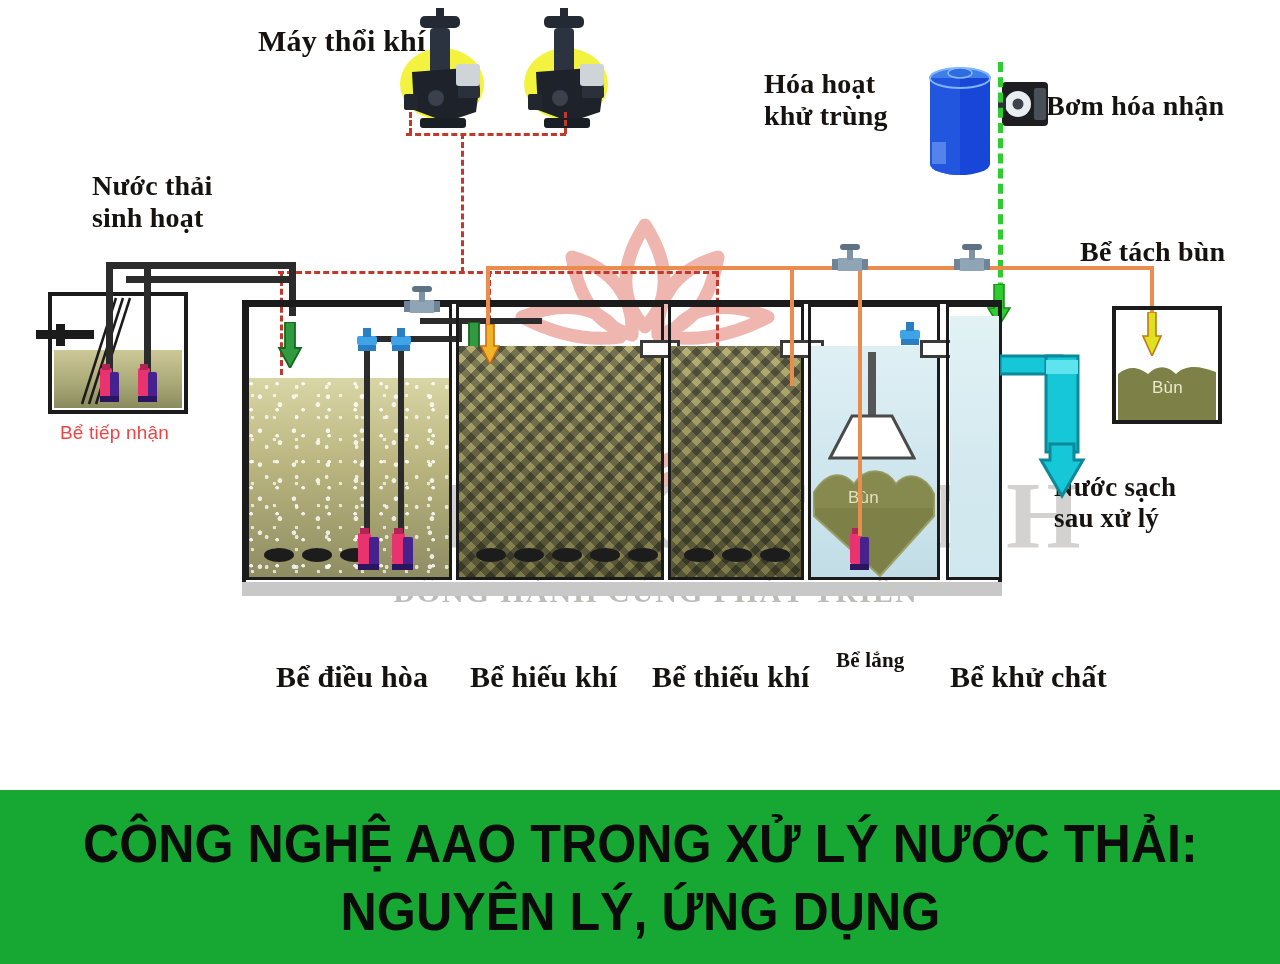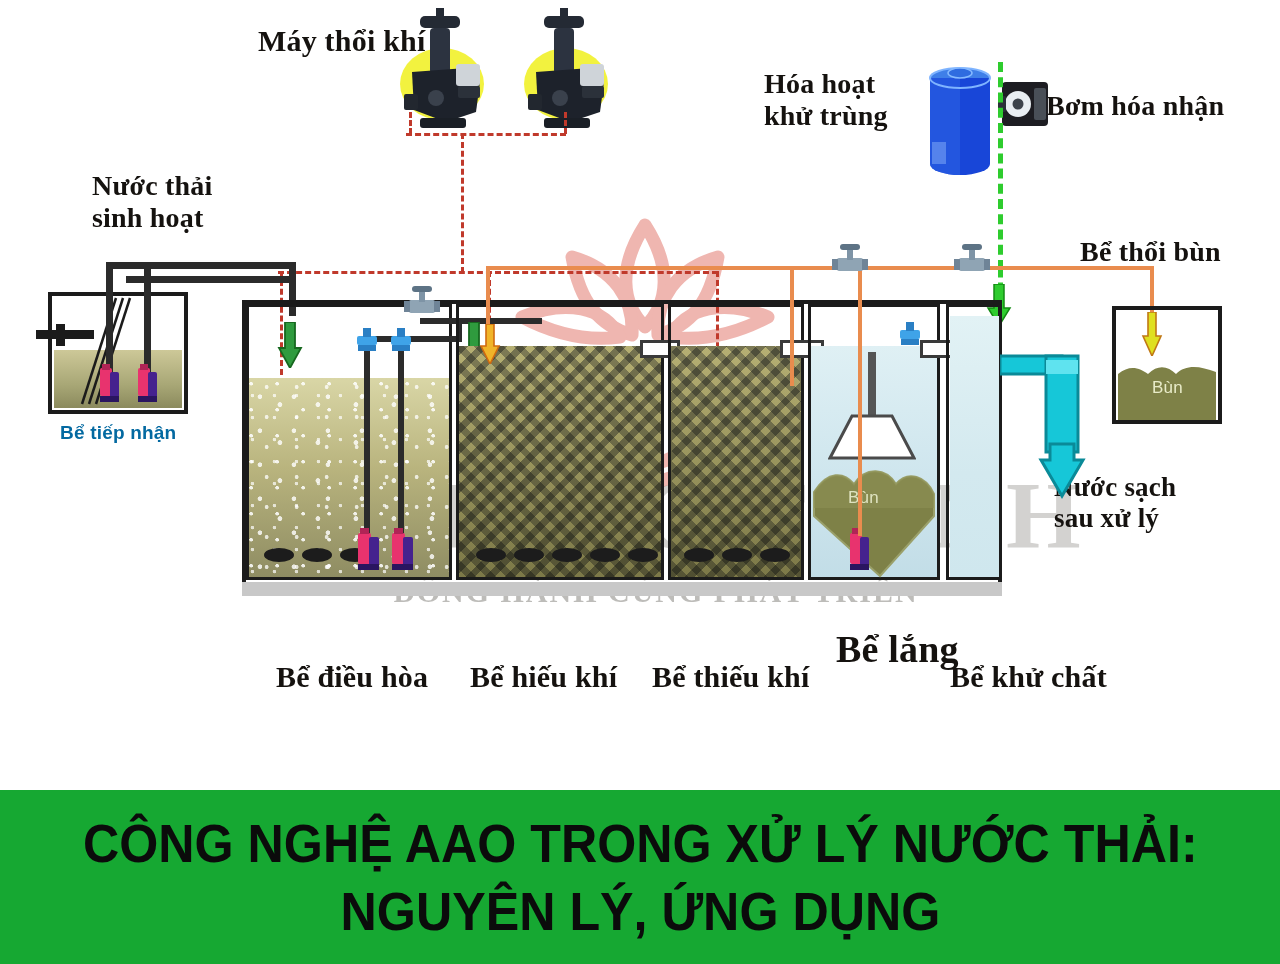--- a/index.html
+++ b/index.html
@@ -76,21 +76,21 @@
   <div class="lbl" style="left:258px;top:24px;font-size:30px;">Máy thổi khí</div>
 
   <div class="lbl" style="left:764px;top:68px;font-size:28px;">Hóa hoạt
 khử trùng</div>
 
   <div class="lbl" style="left:1046px;top:90px;font-size:28px;">Bơm hóa nhận</div>
 
   <div class="lbl" style="left:92px;top:170px;font-size:28px;">Nước thải
 sinh hoạt</div>
 
-  <div class="lbl" style="left:1080px;top:236px;font-size:28px;">Bể thổi bùn</div>
+  <div class="lbl" style="left:1080px;top:236px;font-size:28px;">Bể tách bùn</div>
 
   <div class="lbl" style="left:1054px;top:472px;font-size:27px;">Nước sạch
 sau xử lý</div>
 
   <svg class="pump" style="left:396px;top:6px;width:92px;height:130px;" viewBox="0 0 92 130">
     <ellipse cx="46" cy="78" rx="42" ry="36" fill="#f1f12a" opacity=".9"></ellipse>
     <rect x="34" y="22" width="20" height="46" rx="4" fill="#2c3340"></rect>
     <rect x="24" y="10" width="40" height="12" rx="5" fill="#242a34"></rect>
     <rect x="40" y="2" width="8" height="10" fill="#242a34"></rect>
     <path d="M16 66 L70 62 L84 76 L80 106 L50 116 L18 104 Z" fill="#1d222b"></path>
@@ -168,21 +168,21 @@
     <rect x="12" y="8" width="9" height="26" rx="2" fill="#45228e"></rect>
     <rect x="4" y="0" width="8" height="6" fill="#b02456"></rect>
     <rect x="2" y="32" width="19" height="6" fill="#2a1560"></rect>
   </svg>
   <svg style="position:absolute;left:136px;top:364px;width:24px;height:40px;" viewBox="0 0 24 40">
     <rect x="2" y="4" width="12" height="28" rx="2" fill="#e8336e"></rect>
     <rect x="12" y="8" width="9" height="26" rx="2" fill="#45228e"></rect>
     <rect x="4" y="0" width="8" height="6" fill="#b02456"></rect>
     <rect x="2" y="32" width="19" height="6" fill="#2a1560"></rect>
   </svg>
-  <div class="lbl" style="left:60px;top:422px;font-size:19px;font-weight:bold;font-family:'Liberation Sans',sans-serif;color:#0369a1;">Bể tiếp nhận</div>
+  <div class="lbl" style="left:60px;top:422px;font-size:19px;font-weight:normal;font-family:'Liberation Sans',sans-serif;color:#ef4444;">Bể tiếp nhận</div>
 
   <div class="tankwall" style="left:242px;top:300px;width:760px;height:296px;border-width:4px;"></div>
   <div class="pipe" style="left:242px;top:582px;width:760px;height:14px;background:#c8c8c8;"></div>
 
   <div class="inner w-aer" style="left:248px;top:378px;width:202px;height:200px;"></div>
   <div class="tankwall" style="left:246px;top:304px;width:206px;height:276px;border-width:3px;"></div>
   <svg class="arrowdown" style="left:276px;top:322px;width:28px;height:46px;" viewBox="0 0 28 46">
     <path d="M9 0 h10 v26 h6 L14 46 L3 26 h6 Z" fill="#2f9b3e" stroke="#17681f" stroke-width="1.8"></path>
   </svg>
   <div class="diffuser" style="left:264px;top:548px;width:30px;height:14px;"></div>
@@ -309,21 +309,21 @@
   <svg style="position:absolute;left:1000px;top:348px;width:96px;height:180px;" viewBox="0 0 96 180">
     <path d="M0 8 L62 8 L62 26 L0 26 Z" fill="#16c7d8" stroke="#0a8a98" stroke-width="3"></path>
     <path d="M46 8 L78 8 L78 104 L46 104 Z" fill="#16c7d8" stroke="#0a8a98" stroke-width="3"></path>
     <path d="M46 12 L78 12 L78 26 L46 26 Z" fill="#5fe3ef" stroke="none"></path>
     <path d="M50 96 h24 v16 h9 L62 148 L41 112 h9 Z" fill="#16c7d8" stroke="#0a8a98" stroke-width="3"></path>
   </svg>
 
   <div class="lbl" style="left:276px;top:660px;font-size:30px;">Bể điều hòa</div>
   <div class="lbl" style="left:470px;top:660px;font-size:30px;">Bể hiếu khí</div>
   <div class="lbl" style="left:652px;top:660px;font-size:30px;">Bể thiếu khí</div>
-  <div class="lbl" style="left:836px;top:628px;font-size:38px;">Bể lắng</div>
+  <div class="lbl" style="left:836px;top:648px;font-size:21px;">Bể lắng</div>
   <div class="lbl" style="left:950px;top:660px;font-size:30px;">Bể khử chất</div>
 
   <div id="banner" style="top:790px;height:174px;background:#16a832;">
     <div class="bline" style="font-size:54px;">CÔNG NGHỆ AAO TRONG XỬ LÝ NƯỚC THẢI:</div>
     <div class="bline" style="font-size:54px;margin-top:6px;">NGUYÊN LÝ, ỨNG DỤNG</div>
   </div>
 
 </div>
 
 </body></html>

